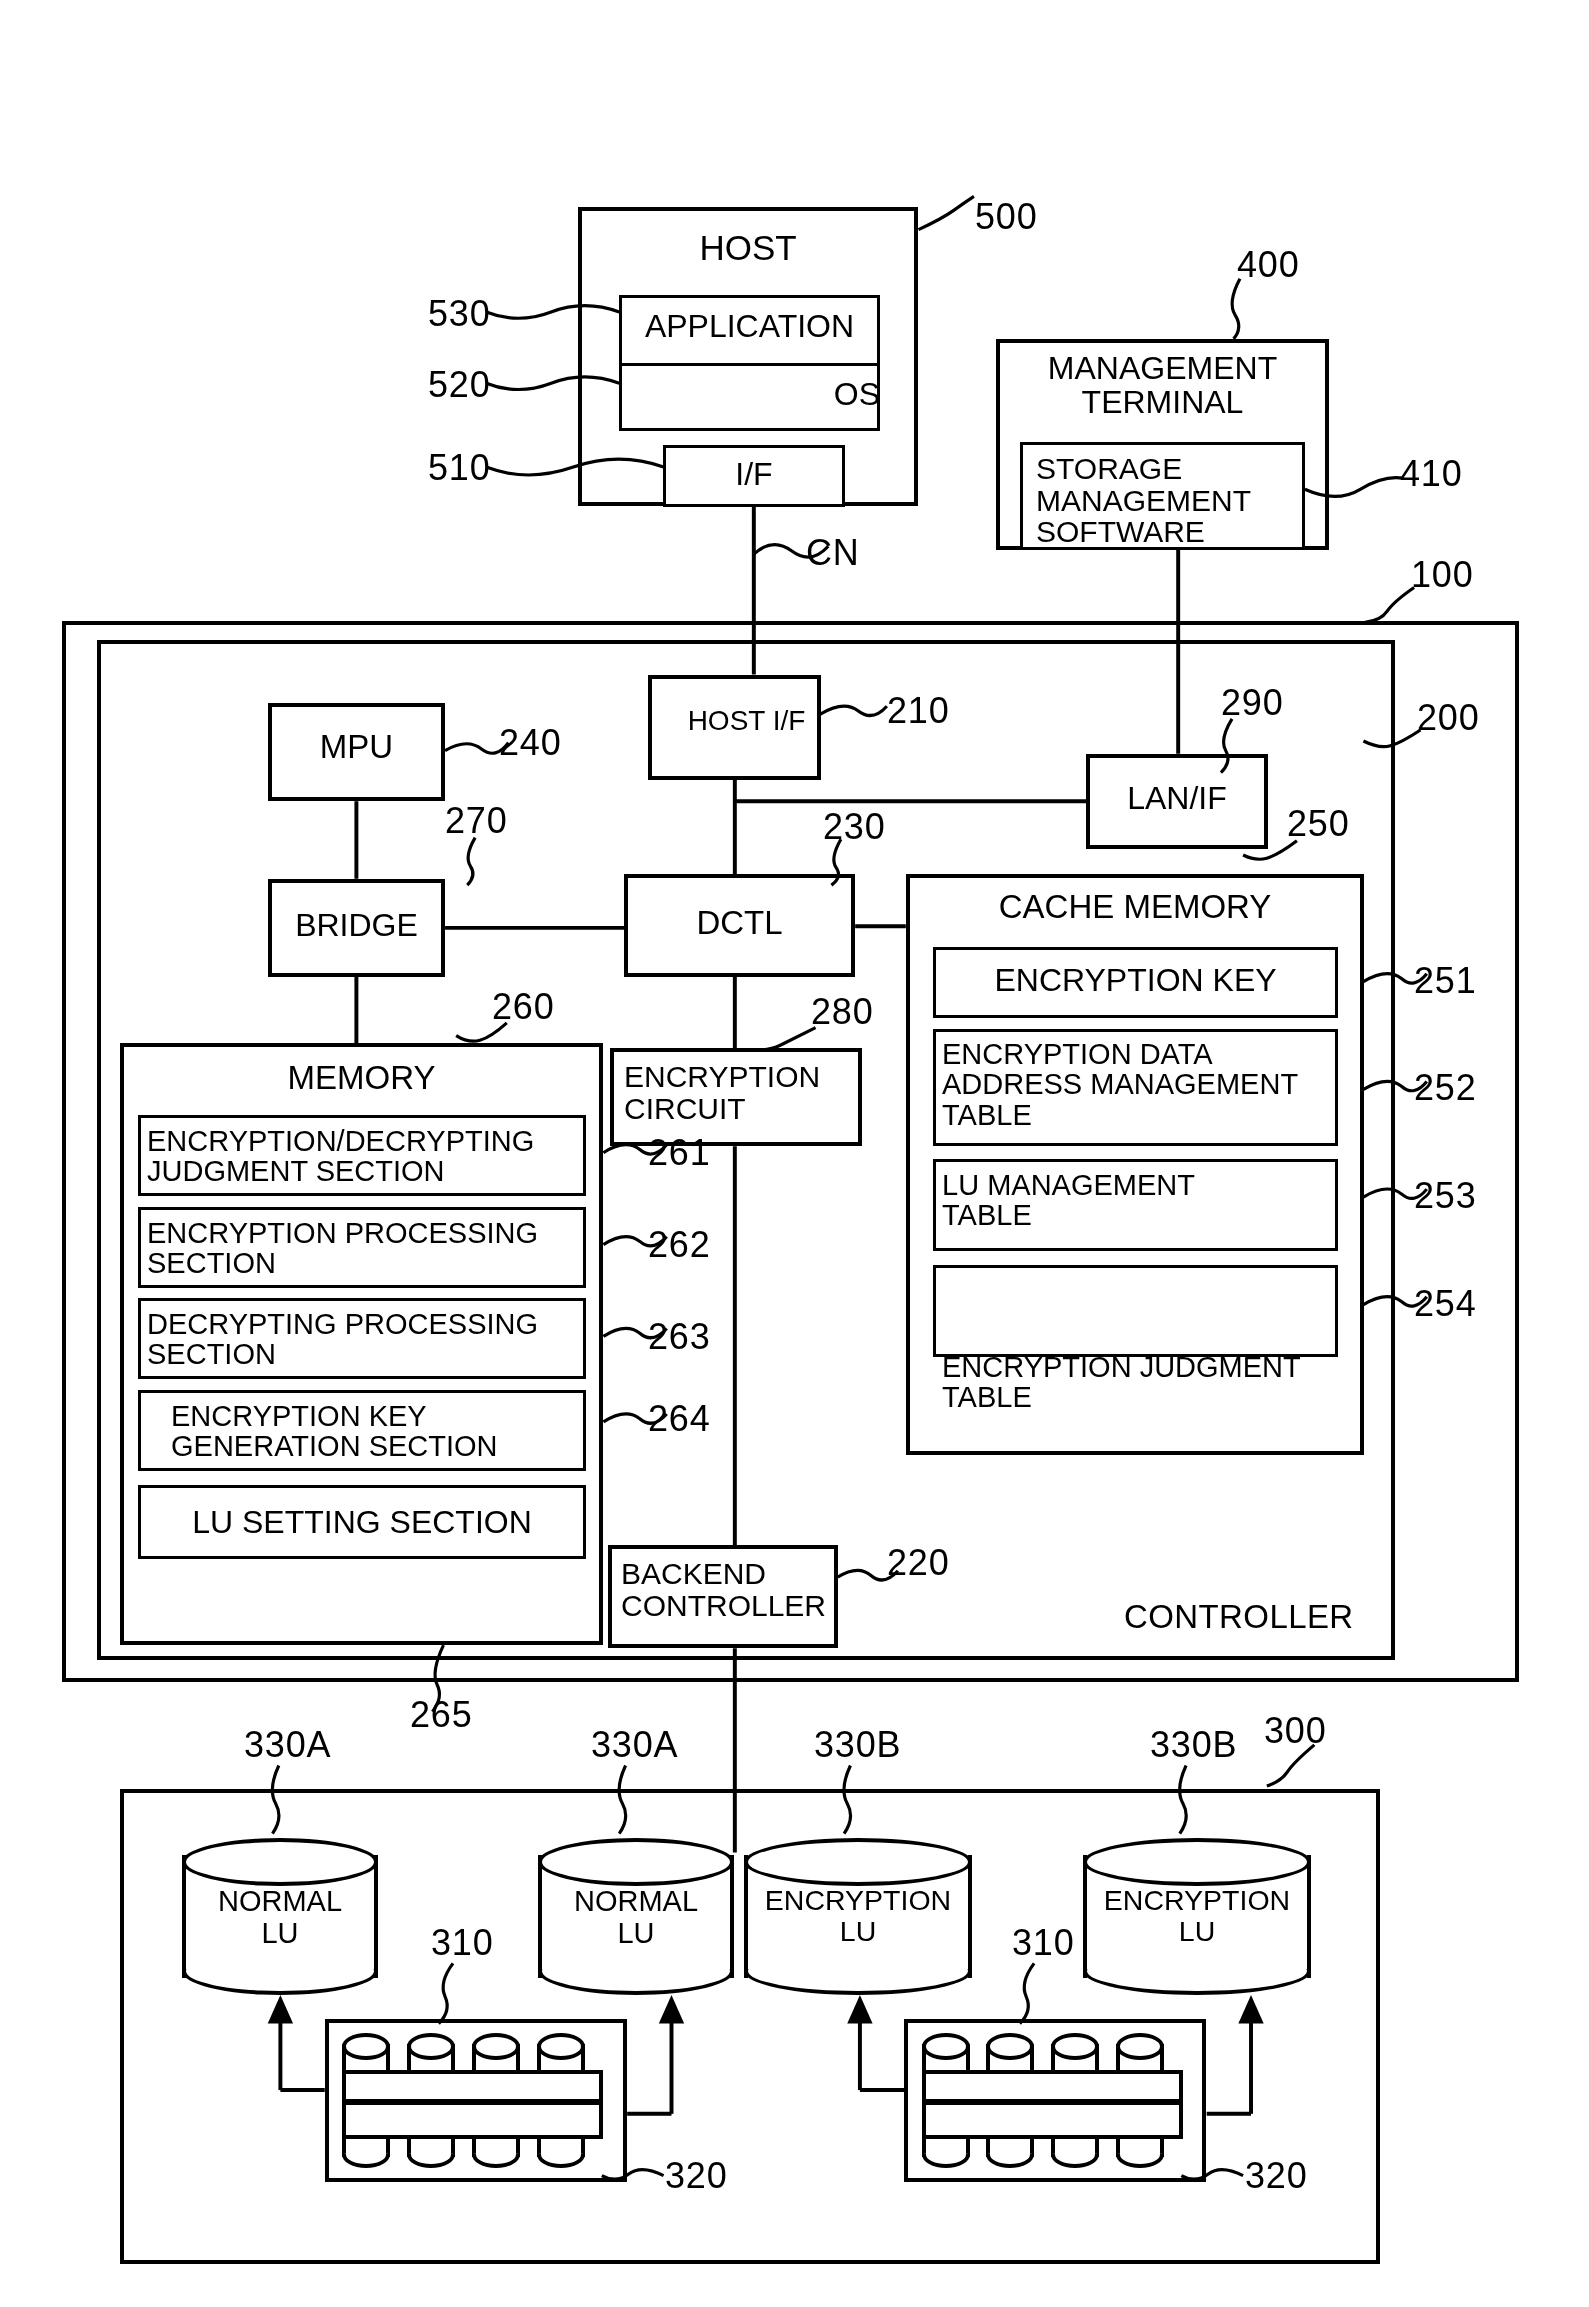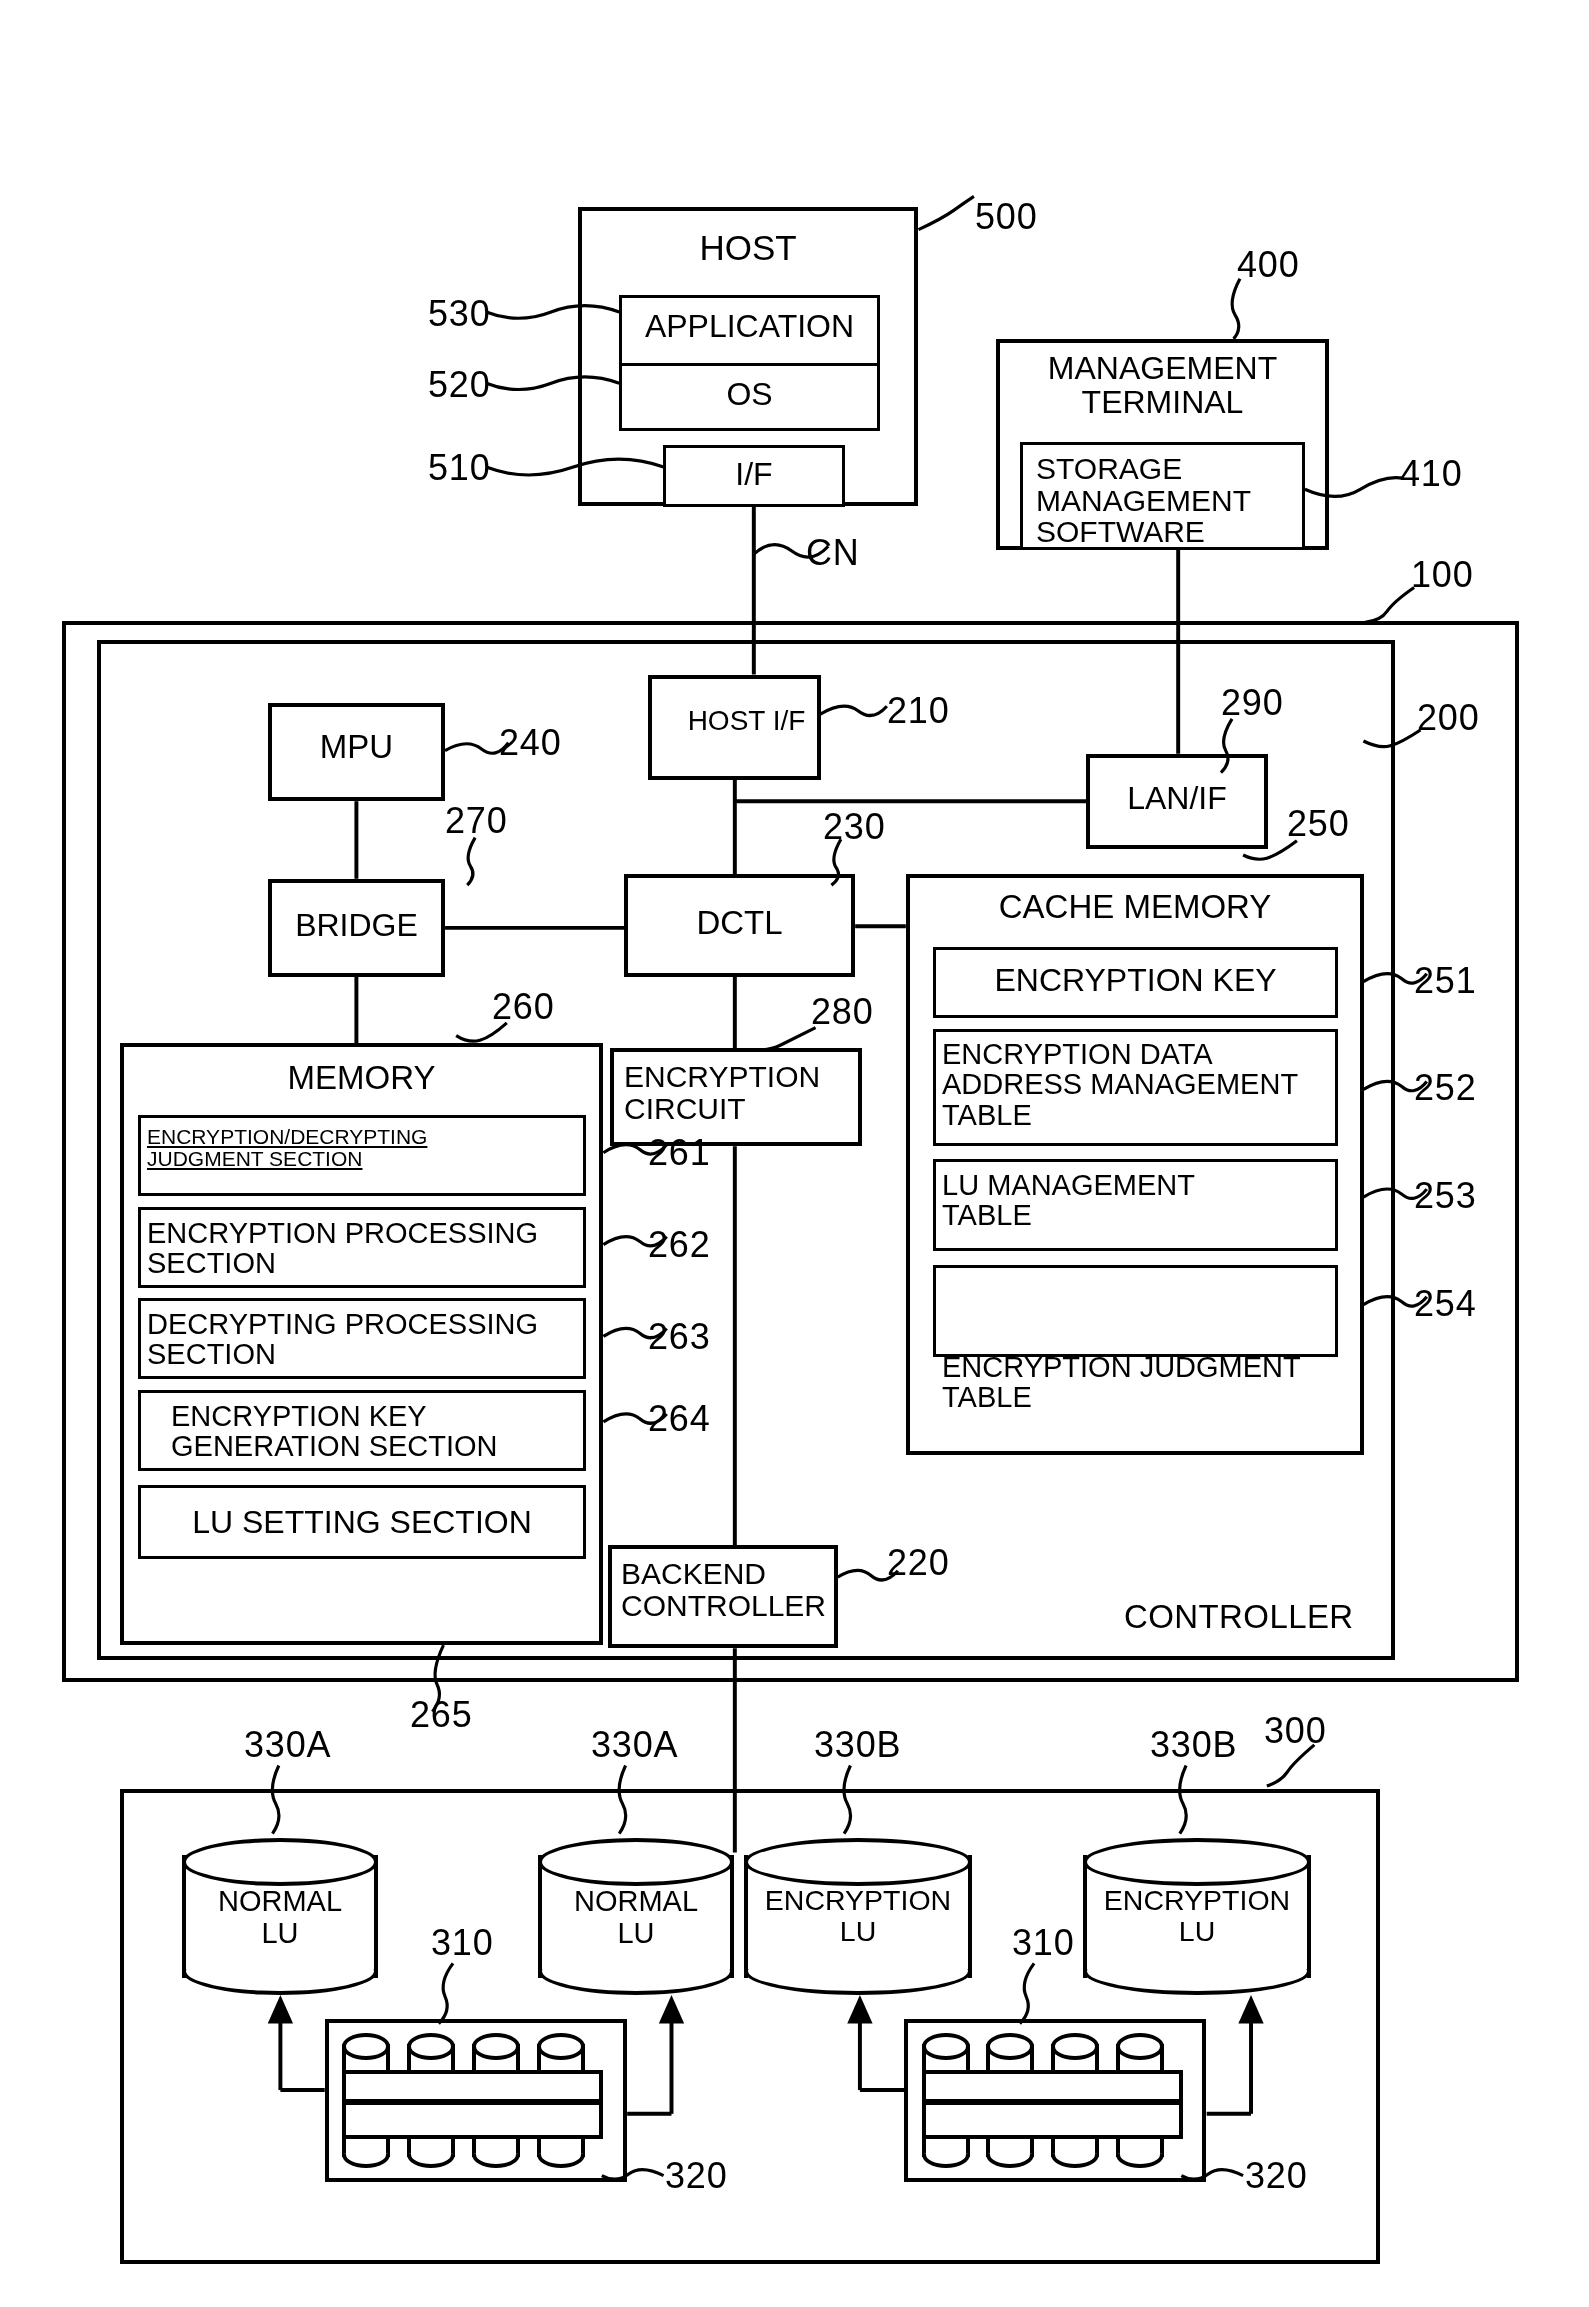--- a/index.html
+++ b/index.html
@@ -120,21 +120,21 @@
   <div class="box" style="left:578px;top:207px;width:340px;height:299px;">
   </div>
   <div class="cap" style="left:578px;top:230px;width:340px;font-size:35px;">HOST</div>
 
   <div class="box thin" style="left:619px;top:295px;width:261px;height:71px;">
   </div>
   <div class="cap" style="left:619px;top:310px;width:261px;font-size:32px;">APPLICATION</div>
 
   <div class="box thin" style="left:619px;top:363px;width:261px;height:68px;">
   </div>
-  <div class="cap" style="left:619px;top:378px;width:261px;font-size:32px;">OS</div>
+  <div class="cap" style="left:619px;top:378px;width:261px;font-size:32px;text-align:right;">OS</div>
 
   <div class="box thin" style="left:663px;top:445px;width:182px;height:62px;">
   </div>
   <div class="cap" style="left:663px;top:458px;width:182px;font-size:32px;">I/F</div>
 
   <div class="ref" style="left:975px;top:196px;">500</div>
   <div class="ref" style="left:428px;top:293px;">530</div>
   <div class="ref" style="left:428px;top:364px;">520</div>
   <div class="ref" style="left:428px;top:447px;">510</div>
 
@@ -198,21 +198,21 @@
 CONTROLLER</div>
   <div class="ref" style="left:887px;top:1542px;">220</div>
 
   <div class="box" style="left:120px;top:1043px;width:483px;height:602px;">
   </div>
   <div class="cap" style="left:120px;top:1061px;width:483px;font-size:33px;">MEMORY</div>
   <div class="ref" style="left:492px;top:986px;">260</div>
 
   <div class="box thin" style="left:138px;top:1115px;width:448px;height:81px;">
   </div>
-  <div class="capL" style="left:147px;top:1126px;width:440px;font-size:21px;text-decoration:underline;">ENCRYPTION/DECRYPTING
+  <div class="capL" style="left:147px;top:1126px;width:440px;font-size:29px;">ENCRYPTION/DECRYPTING
 JUDGMENT SECTION</div>
   <div class="ref" style="left:648px;top:1132px;">261</div>
 
   <div class="box thin" style="left:138px;top:1207px;width:448px;height:81px;">
   </div>
   <div class="capL" style="left:147px;top:1218px;width:440px;font-size:29px;">ENCRYPTION PROCESSING
 SECTION</div>
   <div class="ref" style="left:648px;top:1224px;">262</div>
 
   <div class="box thin" style="left:138px;top:1298px;width:448px;height:81px;">

